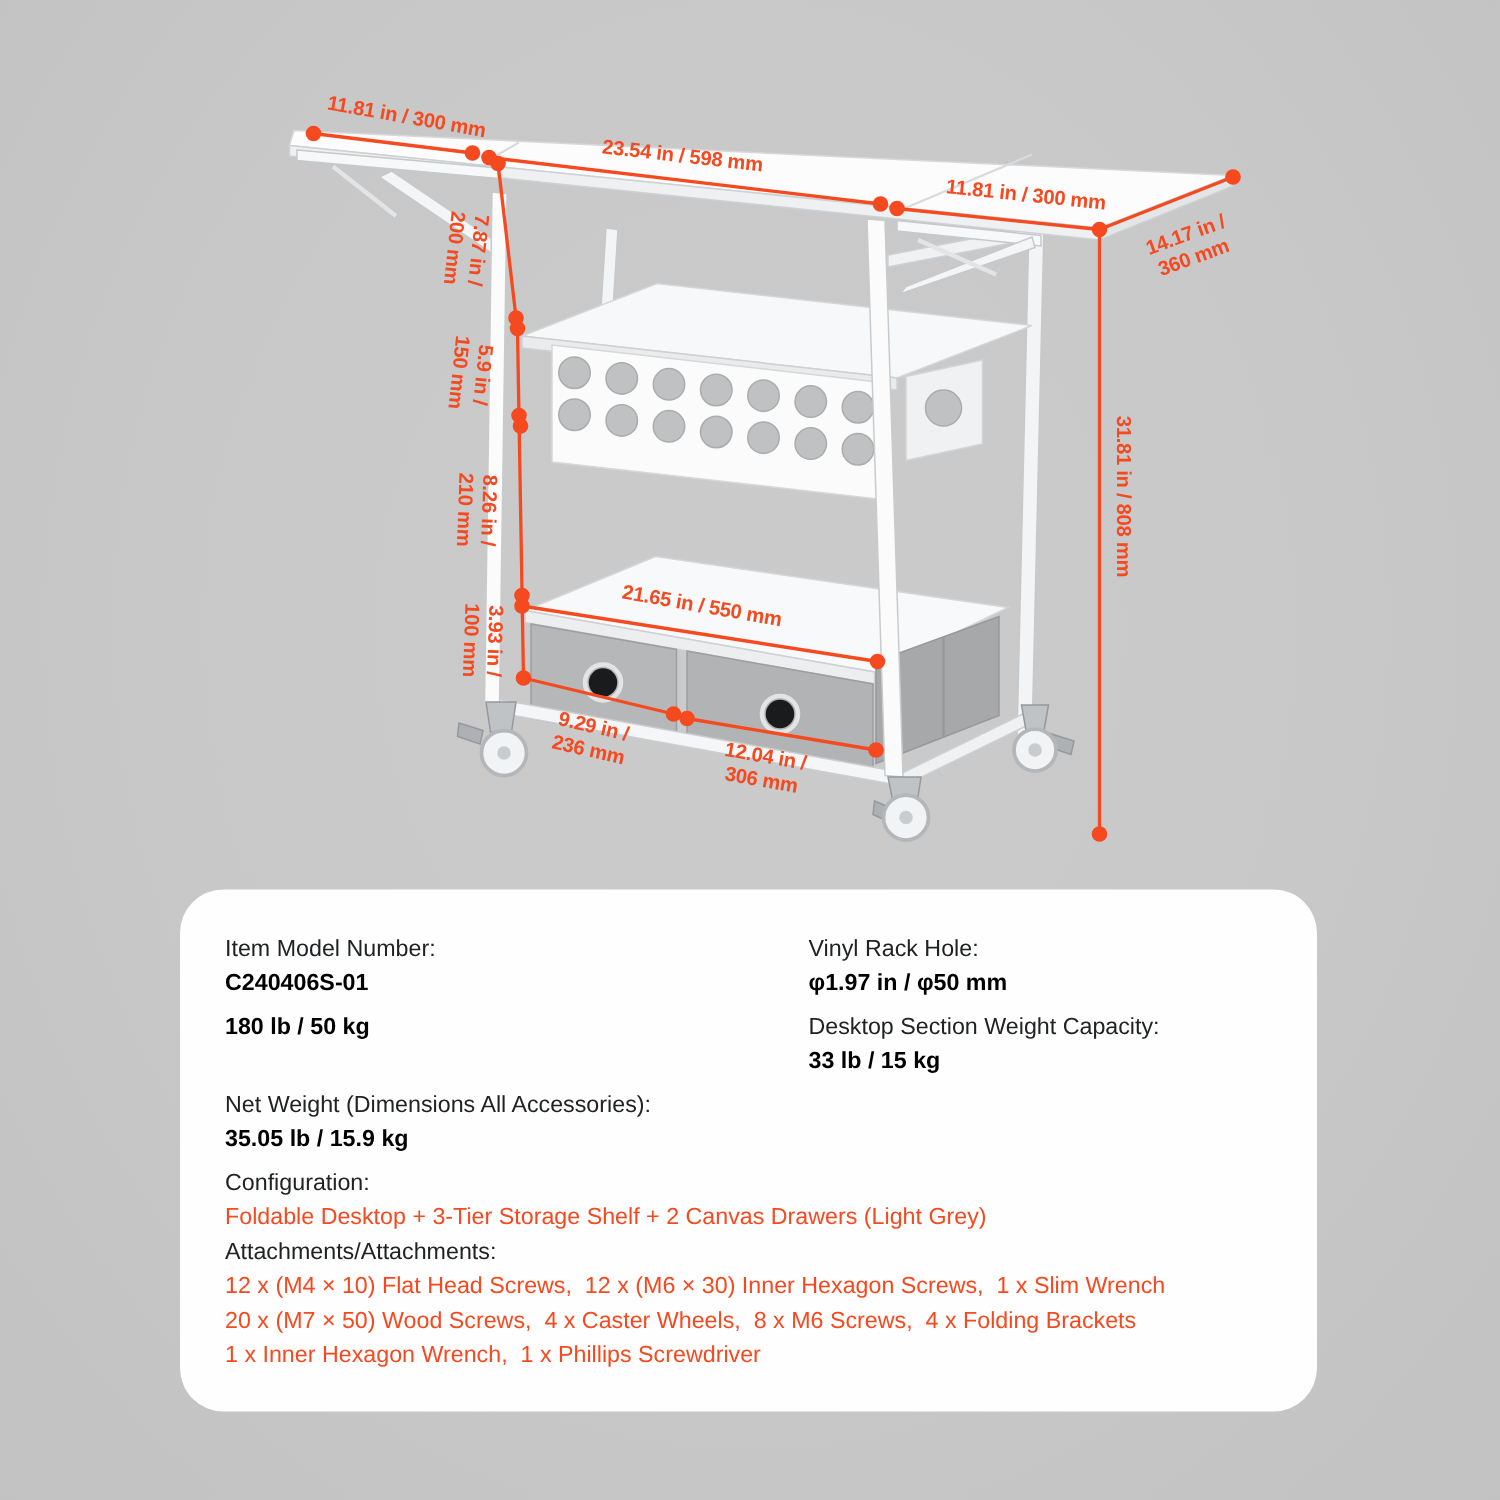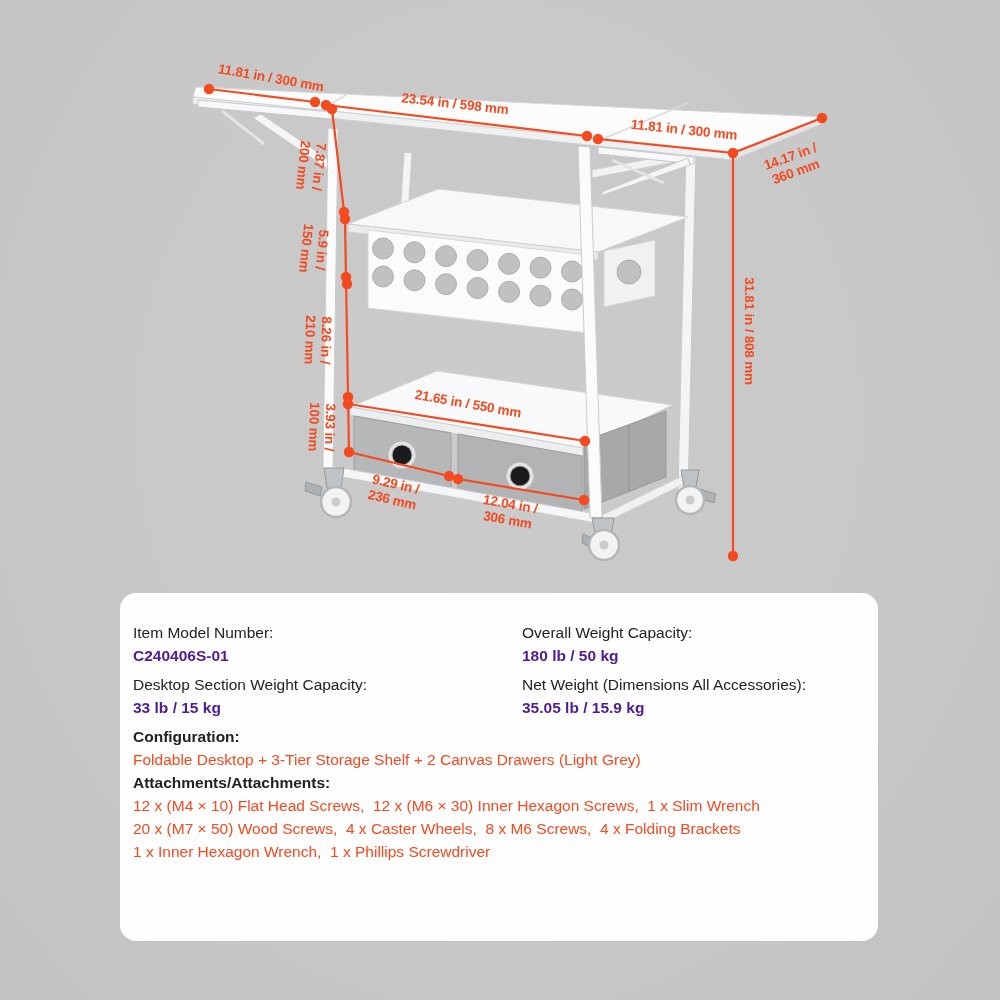--- a/index.html
+++ b/index.html
@@ -8,27 +8,27 @@
     background:radial-gradient(ellipse at 50% 42%, #cbcbcc 0%, #c8c8c9 55%, #c2c2c3 100%);
     font-family:"Liberation Sans","DejaVu Sans",sans-serif;
   }
   #illustration{position:absolute;left:0;top:0;}
   .dim{
     position:absolute;color:#f5491f;font-size:13.5px;font-weight:bold;
     letter-spacing:-0.2px;line-height:15.5px;text-align:center;white-space:nowrap;
   }
   #spec-panel{
     position:absolute;left:120px;top:593px;width:758px;height:348px;
-    background:#fefefe;border-radius:16px;box-sizing:border-box;
-    padding:30px 14px 0 13px;color:#202225;font-size:15.5px;line-height:19px;
+    background:#fefefe;border-radius:29px;box-sizing:border-box;
+    padding:30px 14px 0 30px;color:#202225;font-size:15.5px;line-height:19px;
   }
   .pairs{display:grid;grid-template-columns:389px 1fr;column-gap:0;}
   .spec-label{margin:0 0 4px 0;white-space:pre-wrap;}
-  .spec-value{margin:0 0 10px 0;color:#4c1d95;font-weight:bold;white-space:pre-wrap;}
-  .full-line{margin:0 0 4px 0;white-space:pre-wrap;font-weight:bold;}
+  .spec-value{margin:0 0 10px 0;color:#000000;font-weight:bold;white-space:pre-wrap;}
+  .full-line{margin:0 0 4px 0;white-space:pre-wrap;}
   .full-line.orange{color:#f5491f;font-weight:normal;}
 </style>
 </head>
 <body>
 
 <svg id="illustration" width="1000" height="600" viewBox="0 0 1000 600">
 
   <g>
     <polygon points="404,152 412,153 406,248 398,247" fill="#f3f4f5" stroke="#c6c9cb" stroke-width="1"></polygon>
     <polygon points="686,149 696,150 688,492 678,491" fill="#f3f4f5" stroke="#c6c9cb" stroke-width="1"></polygon>
@@ -216,21 +216,24 @@
   <div>306 mm</div>
 </div>
 
 <div id="spec-panel">
   <div class="pairs">
     <div>
       <div class="spec-label">Item Model Number:</div>
       <div class="spec-value">C240406S-01</div>
     </div>
     <div>
-      <div class="spec-label">Overall Weight Capacity:</div>
+      <div class="spec-label">Vinyl Rack Hole:</div>
+      <div class="spec-value">φ1.97 in / φ50 mm</div>
+    </div>
+    <div>
       <div class="spec-value">180 lb / 50 kg</div>
     </div>
     <div>
       <div class="spec-label">Desktop Section Weight Capacity:</div>
       <div class="spec-value">33 lb / 15 kg</div>
     </div>
     <div>
       <div class="spec-label">Net Weight (Dimensions All Accessories):</div>
       <div class="spec-value">35.05 lb / 15.9 kg</div>
     </div>

